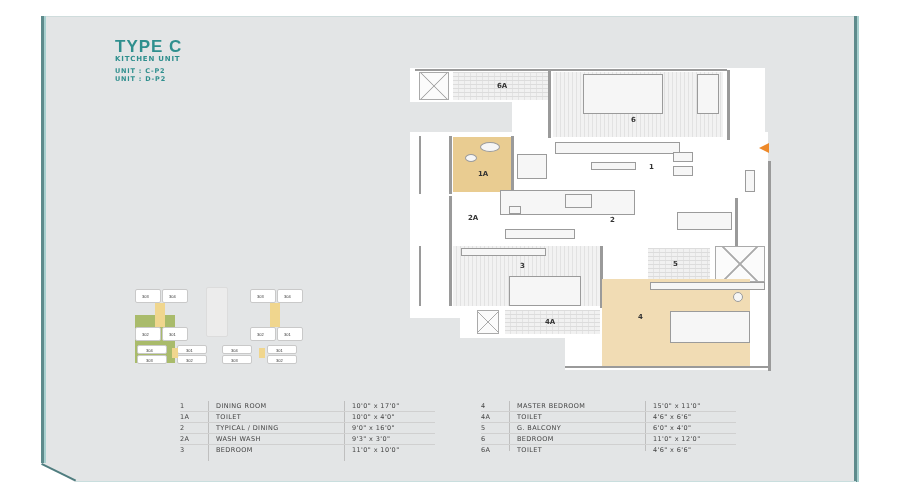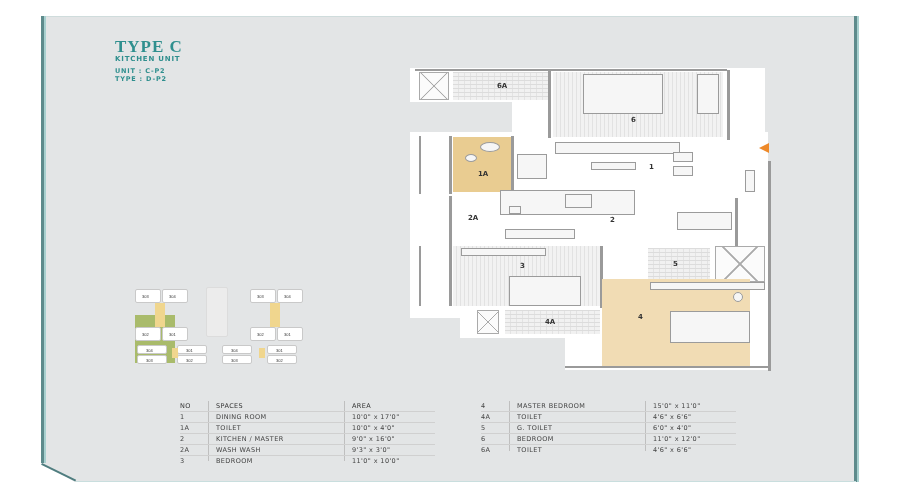--- a/index.html
+++ b/index.html
@@ -10,21 +10,21 @@
   .edge-left { position:absolute; left:41px; top:16px; width:3px; height:447px; background:#5e8b8c; }
   .edge-left2 { position:absolute; left:44px; top:16px; width:2px; height:447px; background:#a8d0cf; }
   .edge-right { position:absolute; left:854px; top:16px; width:3px; height:466px; background:#5e8b8c; }
   .edge-right2 { position:absolute; left:857px; top:16px; width:2px; height:466px; background:#a8d0cf; }
   .edge-top { position:absolute; left:44px; top:16px; width:810px; height:1px; background:#cfdcdc; }
   .edge-diag { position:absolute; left:42px; top:463px; width:38px; height:2px; background:#4f7d7f;
                transform-origin:0 0; transform: rotate(26deg); }
   .edge-bottom { position:absolute; left:76px; top:481px; width:780px; height:1px; background:#c9dede; }
 
   .title { position:absolute; left:115px; top:38px; color:#2f8f8e; }
-  .title .t1 { font-family:Liberation Serif, serif; font-weight:bold; font-size:17px; letter-spacing:1px; line-height:17px; }
+  .title .t1 { font-family:Liberation Sans, sans-serif; font-weight:bold; font-size:17px; letter-spacing:1px; line-height:17px; }
   .title .t2 { font-family:"DejaVu Sans", sans-serif; font-weight:bold; font-size:7px; letter-spacing:0.8px; line-height:8px; }
   .title .t3 { font-family:"DejaVu Sans", sans-serif; font-weight:bold; font-size:6.5px; letter-spacing:0.8px; line-height:8px; margin-top:4px; }
 
   
   .plan { position:absolute; left:405px; top:66px; width:370px; height:306px; }
   .plan .white { position:absolute; background:#ffffff; }
   .plan .wall { position:absolute; background:#9a9a9a; }
   .plan .room { position:absolute; }
   .plan .tile { background-color:#f1f1f1;
      background-image: repeating-linear-gradient(0deg, transparent 0 3px, #dcdcdc 3px 4px),
@@ -65,21 +65,21 @@
 <div class="edge-left2"></div>
 <div class="edge-right"></div>
 <div class="edge-right2"></div>
 <div class="edge-diag"></div>
 <div class="edge-bottom"></div>
 
 <div class="title">
   <div class="t1">TYPE C</div>
   <div class="t2">KITCHEN UNIT</div>
   <div class="t3">UNIT : C-P2</div>
-  <div class="t3" style="margin-top:0">TYPE : D-P2</div>
+  <div class="t3" style="margin-top:0">UNIT : D-P2</div>
 </div>
 
 <div class="plan">
 
   <div class="white" style="left:5px;top:2px;width:355px;height:34px;"></div>
   <div class="white" style="left:107px;top:2px;width:253px;height:70px;"></div>
   <div class="white" style="left:5px;top:66px;width:358px;height:107px;"></div>
   <div class="white" style="left:5px;top:172px;width:358px;height:80px;"></div>
   <div class="white" style="left:55px;top:240px;width:308px;height:32px;"></div>
   <div class="white" style="left:160px;top:260px;width:203px;height:44px;"></div>
@@ -202,38 +202,33 @@
   <div class="kp-block" style="left:145px;top:70px;width:30px;height:9px;">
       <span class="kp-unit" style="left:8px;top:2px;">302</span>
     </div>
   <div class="kp-core" style="left:50px;top:63px;width:6px;height:10px;"></div>
   <div class="kp-core" style="left:137px;top:63px;width:6px;height:10px;"></div>
 </div>
 
 <div class="tbl" style="left:180px;width:255px;">
   <div class="vline" style="left:28px;"></div>
   <div class="vline" style="left:164px;"></div>
-  <div class="row hdr">
-    <span class="c" style="left:0">NO</span>
-    <span class="c" style="left:36px">SPACES</span>
-    <span class="c" style="left:172px">AREA</span>
-  </div>
   <div class="row">
     <span class="c" style="left:0">1</span>
     <span class="c" style="left:36px">DINING ROOM</span>
     <span class="c" style="left:172px">10'0" x 17'0"</span>
   </div>
   <div class="row">
     <span class="c" style="left:0">1A</span>
     <span class="c" style="left:36px">TOILET</span>
     <span class="c" style="left:172px">10'0" x 4'0"</span>
   </div>
   <div class="row">
     <span class="c" style="left:0">2</span>
-    <span class="c" style="left:36px">KITCHEN / MASTER</span>
+    <span class="c" style="left:36px">TYPICAL / DINING</span>
     <span class="c" style="left:172px">9'0" x 16'0"</span>
   </div>
   <div class="row">
     <span class="c" style="left:0">2A</span>
     <span class="c" style="left:36px">WASH WASH</span>
     <span class="c" style="left:172px">9'3" x 3'0"</span>
   </div>
   <div class="row">
     <span class="c" style="left:0">3</span>
     <span class="c" style="left:36px">BEDROOM</span>
@@ -249,21 +244,21 @@
     <span class="c" style="left:36px">MASTER BEDROOM</span>
     <span class="c" style="left:172px">15'0" x 11'0"</span>
   </div>
   <div class="row">
     <span class="c" style="left:0">4A</span>
     <span class="c" style="left:36px">TOILET</span>
     <span class="c" style="left:172px">4'6" x 6'6"</span>
   </div>
   <div class="row">
     <span class="c" style="left:0">5</span>
-    <span class="c" style="left:36px">G. TOILET</span>
+    <span class="c" style="left:36px">G. BALCONY</span>
     <span class="c" style="left:172px">6'0" x 4'0"</span>
   </div>
   <div class="row">
     <span class="c" style="left:0">6</span>
     <span class="c" style="left:36px">BEDROOM</span>
     <span class="c" style="left:172px">11'0" x 12'0"</span>
   </div>
   <div class="row">
     <span class="c" style="left:0">6A</span>
     <span class="c" style="left:36px">TOILET</span>

